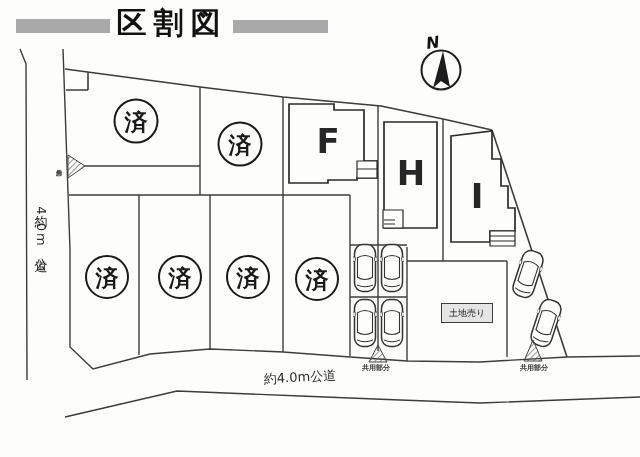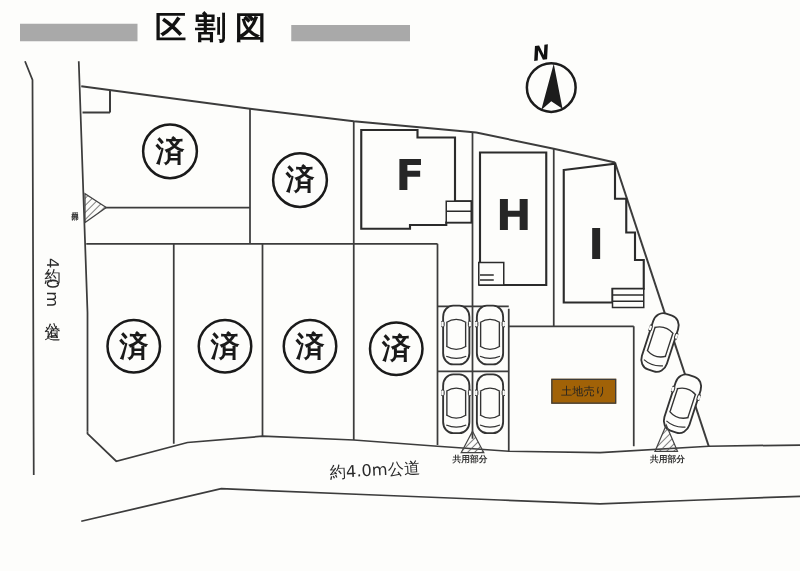--- a/index.html
+++ b/index.html
@@ -1,34 +1,34 @@
 <!DOCTYPE html>
 <html><head>
 <meta charset="utf-8">
 <style>
   html,body{margin:0;padding:0;}
   body{background:#e9e9e9;font-family:"DejaVu Sans",sans-serif;}
   #stage{position:relative;width:640px;height:457px;background:#fdfdfb;overflow:hidden;}
   svg{position:absolute;left:0;top:0;}
   .label{position:absolute;transform:translate(-50%,-50%);color:#1f1f1f;
          font-family:"DejaVu Sans",sans-serif;white-space:nowrap;line-height:1;}
-  .title{font-family:"Liberation Serif",serif;font-size:25px;font-weight:bold;
+  .title{font-family:"Liberation Serif",serif;font-size:30px;font-weight:bold;
          letter-spacing:7px;color:#111;}
   .bar{position:absolute;background:#a9a9a9;}
   .north{font-size:16px;font-weight:bold;font-style:italic;
          transform:translate(-50%,-50%) rotate(-8deg);color:#111;}
   .vtext{writing-mode:vertical-rl;text-orientation:mixed;letter-spacing:2px;}
   .road-label{font-size:13px;color:#2a2a2a;}
   .tiny{font-size:7px;color:#333;letter-spacing:0;font-weight:bold;}
   .tiny-v{font-size:6px;color:#333;letter-spacing:0;}
   .sold{font-size:23px;font-weight:bold;color:#1a1a1a;}
   .bldg{font-size:34px;font-weight:800;color:#262626;
         font-family:"DejaVu Sans",sans-serif;}
   .sale-box{position:absolute;left:441px;top:303px;width:50px;height:18px;
-            border:1.3px solid #3c3c3c;background:#a16207;
+            border:1.3px solid #3c3c3c;background:#e5e5e5;
             display:flex;align-items:center;justify-content:center;
             font-size:9px;color:#222;}
   .tilt{transform:translate(-50%,-50%) rotate(-3deg);}
 </style>
 </head>
 <body>
 
 <div id="stage">
 
   <svg width="640" height="457" viewBox="0 0 640 457">

